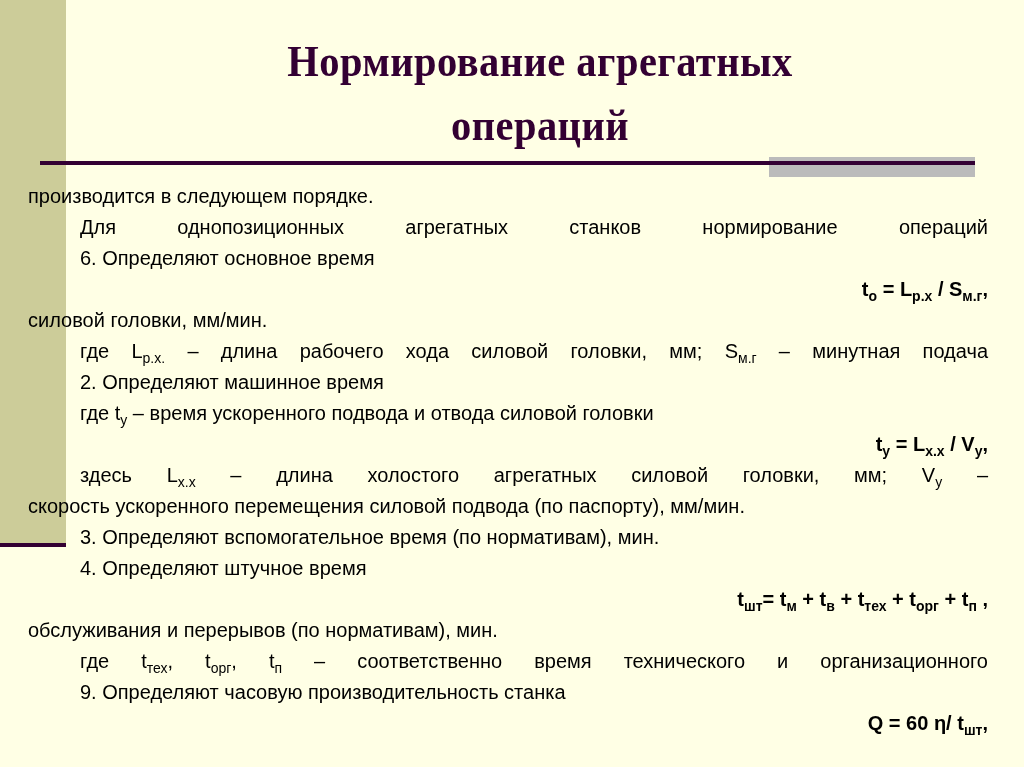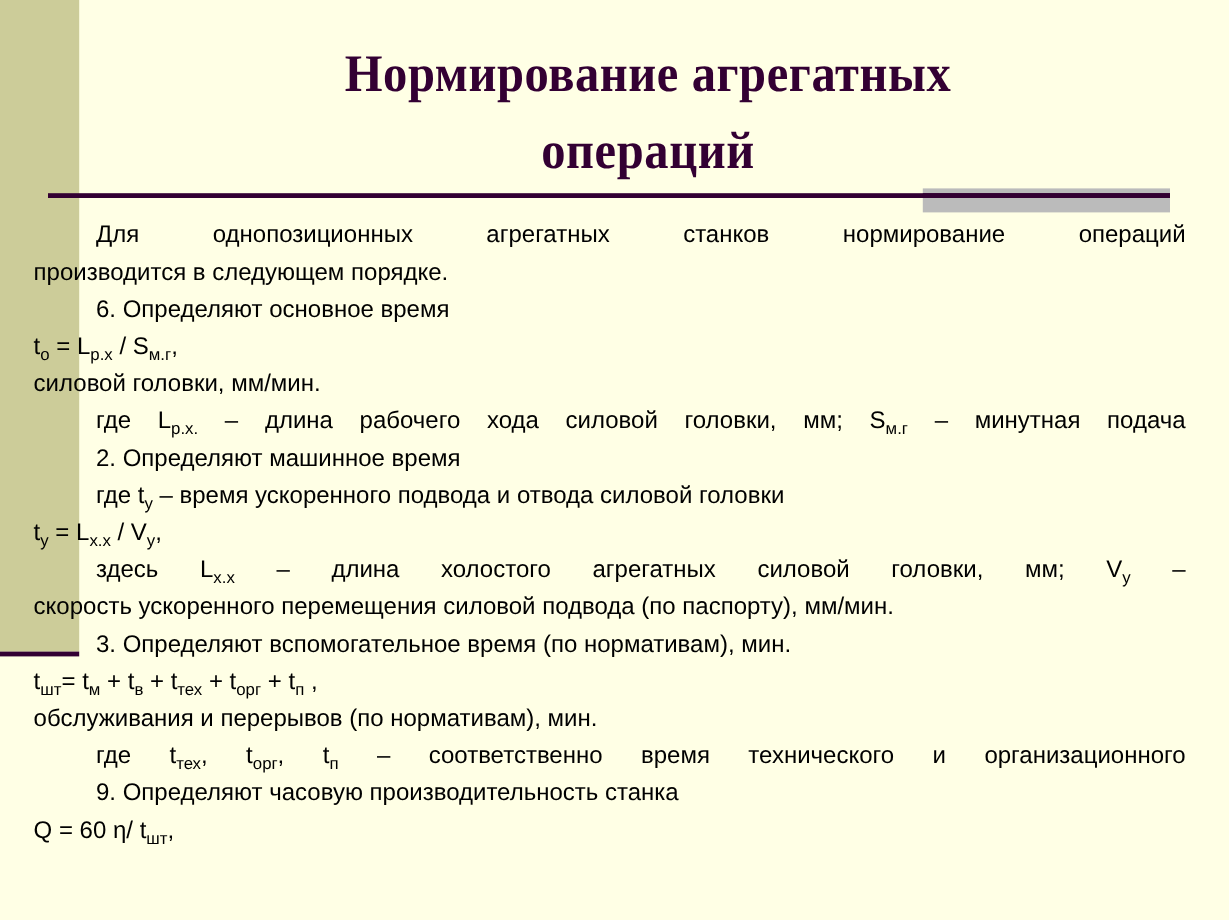--- a/index.html
+++ b/index.html
@@ -6,59 +6,60 @@
   body { width:1024px; height:767px; overflow:hidden; background:#FFFFE5; position:relative; font-family:"Liberation Sans", sans-serif; color:#000; }
   .sidebar { position:absolute; left:0; top:0; width:66px; height:543px; background:#CCCC99; }
   .side-rule { position:absolute; left:0; top:543px; width:66px; height:4px; background:#330033; }
   .title { position:absolute; left:70px; top:30px; width:940px; text-align:center; font-family:"Liberation Serif", serif; font-weight:bold; font-size:44px; line-height:64px; color:#330033; letter-spacing:0.5px; transform:scaleX(0.92); }
   .title-rule { position:absolute; left:40px; top:161px; width:935px; height:4px; background:#330033; }
   .gray-bar { position:absolute; left:769px; top:157px; width:206px; height:20px; background:#BBBBBB; }
   .gray-bar-rule { position:absolute; left:769px; top:161px; width:206px; height:4px; background:#330033; }
   .content { position:absolute; left:28px; top:181px; width:960px; font-size:20px; line-height:31px; }
   .p { margin:0; text-align:justify; text-align-last:left; }
   .ind { text-indent:52px; }
-  .f { text-align:left; margin:0; }
+  .f { text-align:right; margin:0;font-weight:bold; }
   .jl { text-align:justify; text-align-last:justify; }
   sub { font-size:14px; vertical-align:-5px; line-height:0; }
 </style>
 </head>
 <body>
 
 <div class="sidebar"></div>
 <div class="side-rule"></div>
 
 <div class="title">
   <div>Нормирование агрегатных</div>
   <div>операций</div>
 </div>
 
 <div class="gray-bar"></div>
 <div class="title-rule"></div>
 <div class="gray-bar-rule"></div>
 
 <div class="content">
+  <p class="p">производится в следующем порядке.</p>
   <p class="p ind jl">Для однопозиционных агрегатных станков нормирование операций</p>
-  <p class="p">производится в следующем порядке.</p>
   <p class="p ind">6. Определяют основное время</p>
 
   <p class="f"><span>t</span><sub>о</sub><span> = L</span><sub>р.х</sub><span> / S</span><sub>м.г</sub><span>,</span></p>
 
   <p class="p">силовой головки, мм/мин.</p>
   <p class="p ind jl"><span>где L</span><sub>р.х.</sub><span> – длина рабочего хода силовой головки, мм; S</span><sub>м.г</sub><span> – минутная подача</span></p>
 
   <p class="p ind">2. Определяют машинное время</p>
 
   <p class="p ind"><span>где t</span><sub>у</sub><span> – время ускоренного подвода и отвода силовой головки</span></p>
 
   <p class="f"><span>t</span><sub>у</sub><span> = L</span><sub>х.х</sub><span> / V</span><sub>у</sub><span>,</span></p>
 
   <p class="p ind jl"><span>здесь L</span><sub>х.х</sub><span> – длина холостого агрегатных силовой головки, мм; V</span><sub>у</sub><span> –</span></p>
   <p class="p">скорость ускоренного перемещения силовой подвода (по паспорту), мм/мин.</p>
 
   <p class="p ind">3. Определяют вспомогательное время (по нормативам), мин.</p>
+  <p class="p ind">4. Определяют штучное время</p>
 
   <p class="f"><span>t</span><sub>шт</sub><span>= t</span><sub>м</sub><span> + t</span><sub>в</sub><span> + t</span><sub>тех</sub><span> + t</span><sub>орг</sub><span> + t</span><sub>п</sub><span> ,</span></p>
 
   <p class="p">обслуживания и перерывов (по нормативам), мин.</p>
   <p class="p ind jl"><span>где t</span><sub>тех</sub><span>, t</span><sub>орг</sub><span>, t</span><sub>п</sub><span> – соответственно время технического и организационного</span></p>
 
   <p class="p ind">9. Определяют часовую производительность станка</p>
   <p class="f"><span>Q = 60 η/ t</span><sub>шт</sub><span>,</span></p>
 </div>
 

